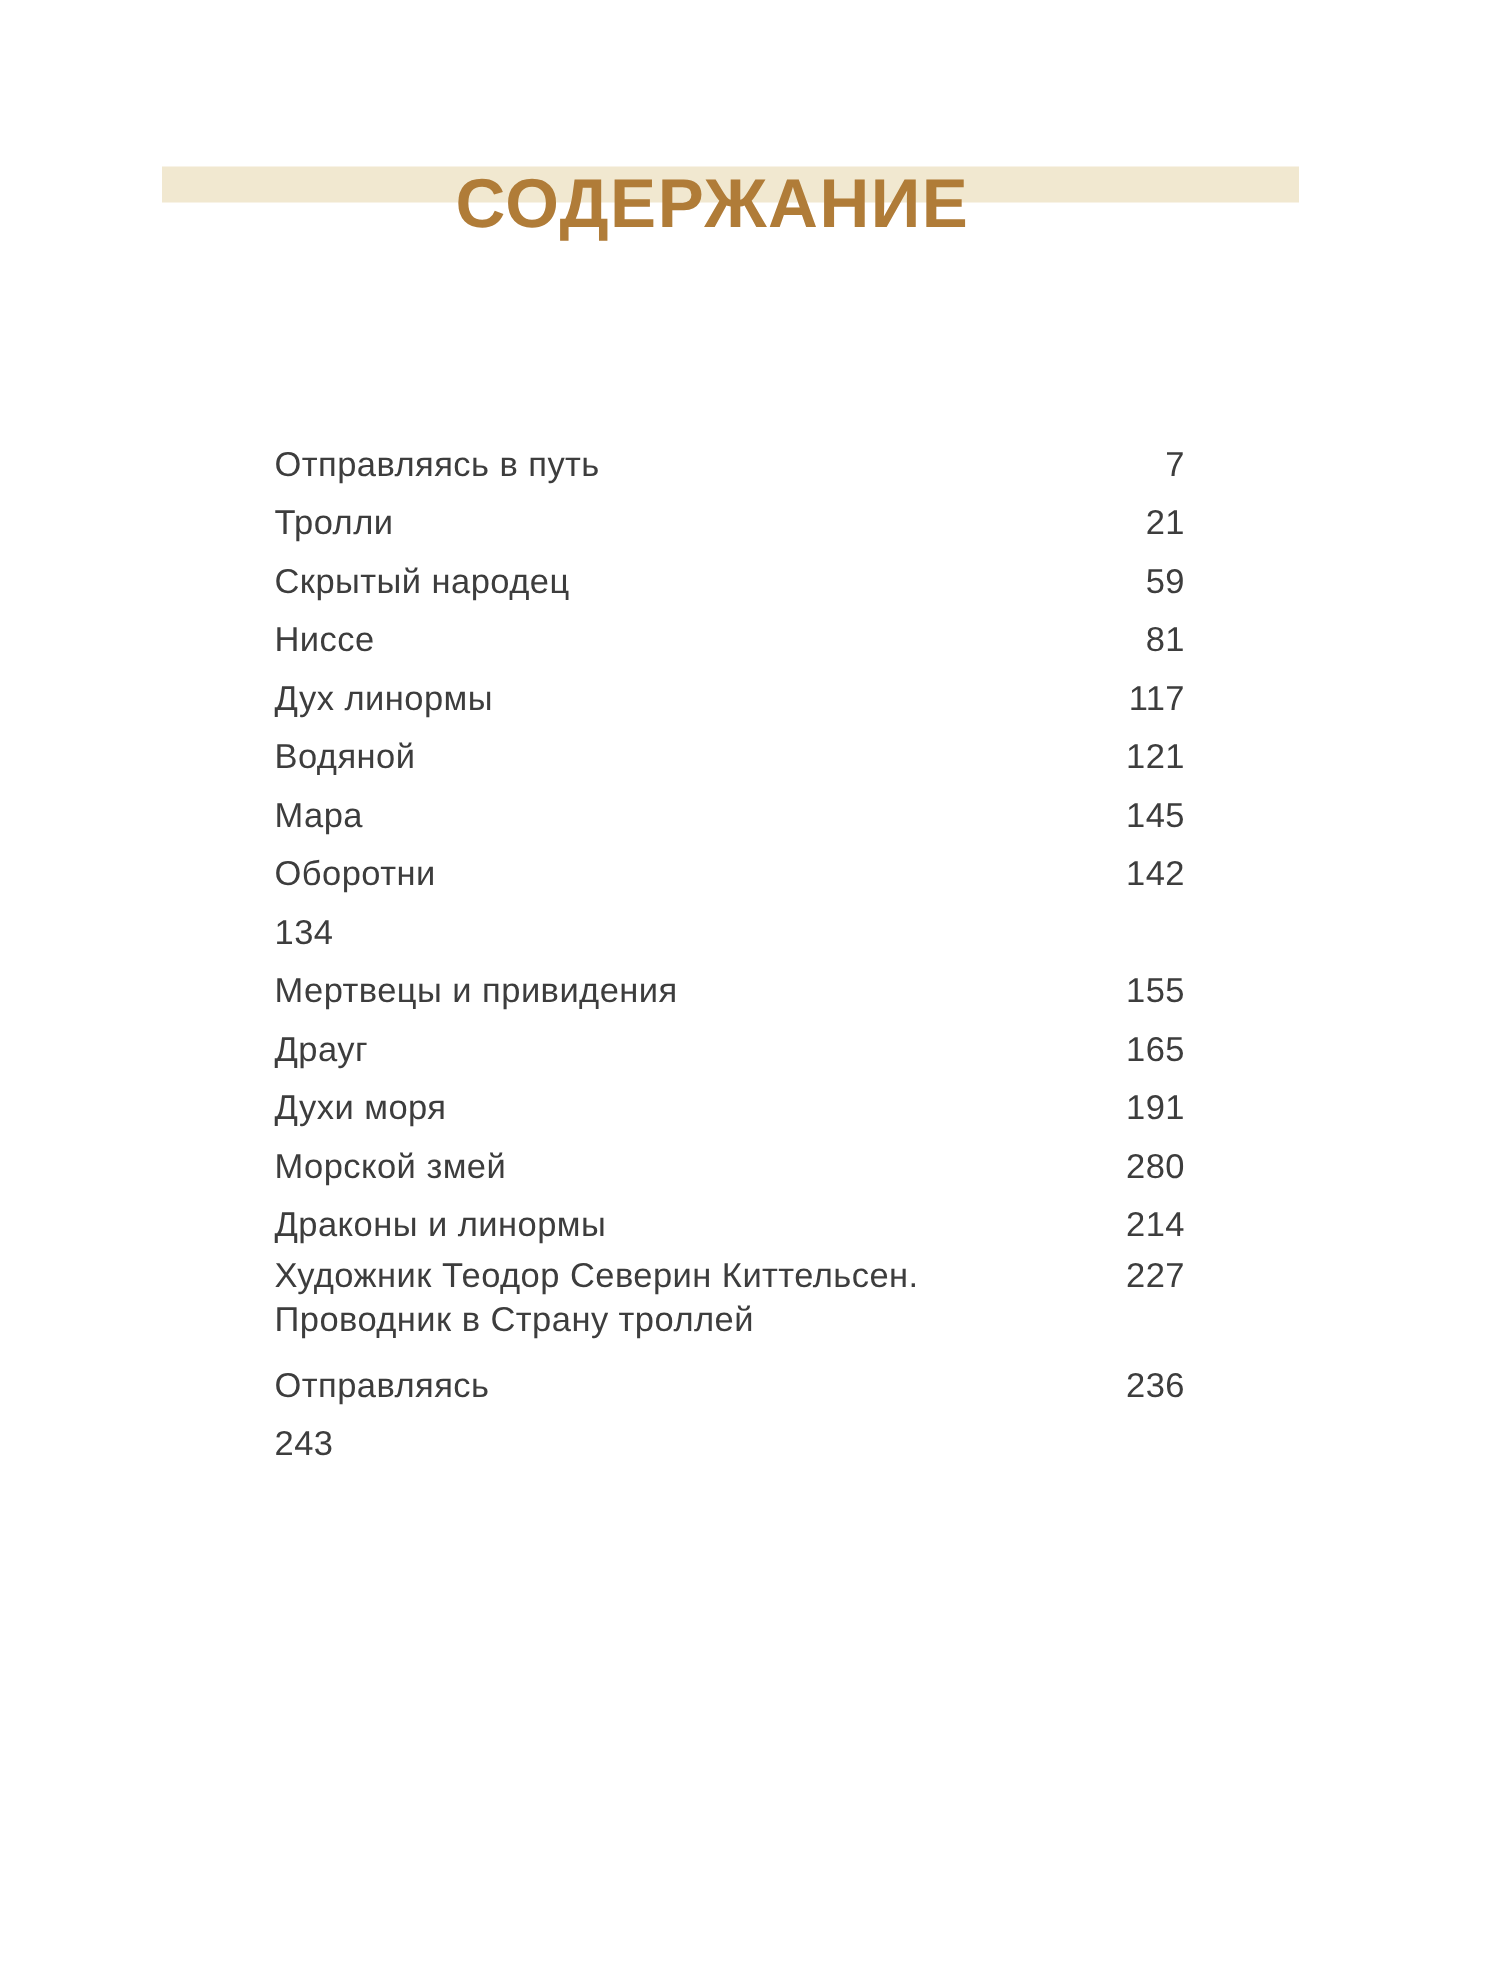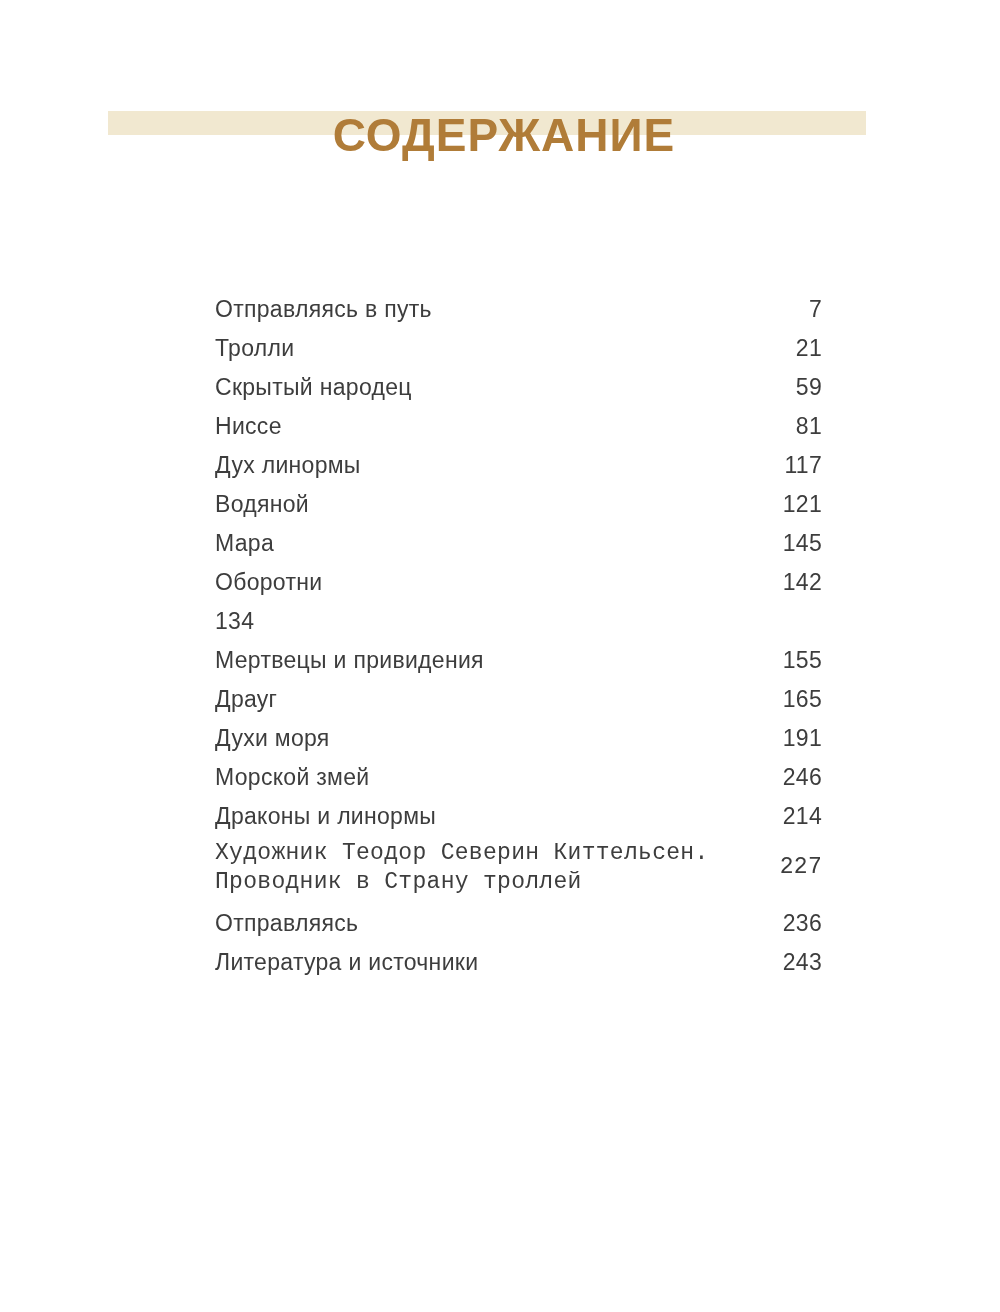--- a/index.html
+++ b/index.html
@@ -18,53 +18,51 @@
   .band {
     position: absolute;
     left: 108px;
     top: 111px;
     width: 758px;
     height: 24px;
     background: var(--band-color, #f1e8d0);
   }
   .title {
     position: absolute;
-    left: 125px;
+    left: 96px;
     top: 112px;
     width: 758px;
     margin: 0;
     text-align: center;
     font-size: 46px;
     font-weight: 700;
     letter-spacing: 1px;
     line-height: 1;
     color: var(--title-color, #b07c38);
   }
   .toc {
     position: absolute;
     left: 183px;
     top: 290px;
     width: 607px;
-    margin-left: 32px;
   }
   .row {
     display: flex;
     justify-content: space-between;
     align-items: center;
     height: 39px;
     font-size: 23px;
     color: var(--text-color, #3d3d3d);
     letter-spacing: 0.3px;
   }
   .row.two {
     height: 68px;
-    align-items: center;
+    align-items: flex-start;
     padding-bottom: 5px;
     box-sizing: border-box;
-    font-family: Liberation Mono, monospace;
   }
   .titles .t1,
   .titles .t2 {
     display: block;
     line-height: 29px;
   }
   .row:not(.two) .titles .t1 {
     line-height: 39px;
   }
   .t2:empty { display: none; }
@@ -173,21 +171,21 @@
 
     </span>
     <span class="pg">191</span>
   </div>
 
   <div class="row">
     <span class="titles">
       <span class="t1">Морской змей</span>
 
     </span>
-    <span class="pg">246</span>
+    <span class="pg">280</span>
   </div>
 
   <div class="row">
     <span class="titles">
       <span class="t1">Драконы и линормы</span>
 
     </span>
     <span class="pg">214</span>
   </div>
 
@@ -201,20 +199,16 @@
 
   <div class="row">
     <span class="titles">
       <span class="t1">Отправляясь</span>
 
     </span>
     <span class="pg">236</span>
   </div>
 
   <div class="row">
-    <span class="titles">
-      <span class="t1">Литература и источники</span>
-
-    </span>
     <span class="pg">243</span>
   </div>
 </div>
 </div>
 
 </body></html>

